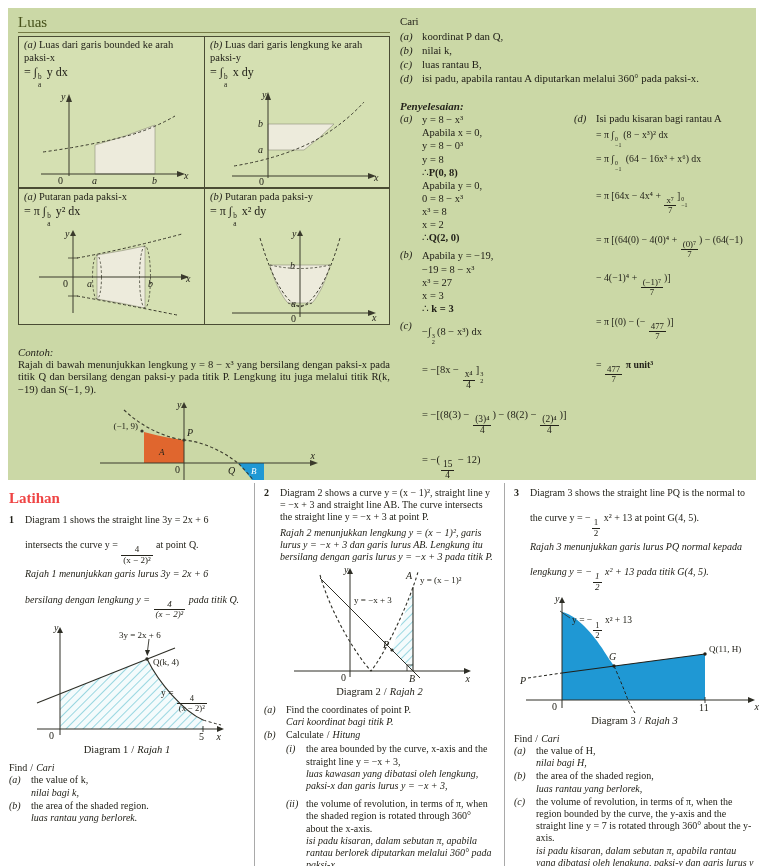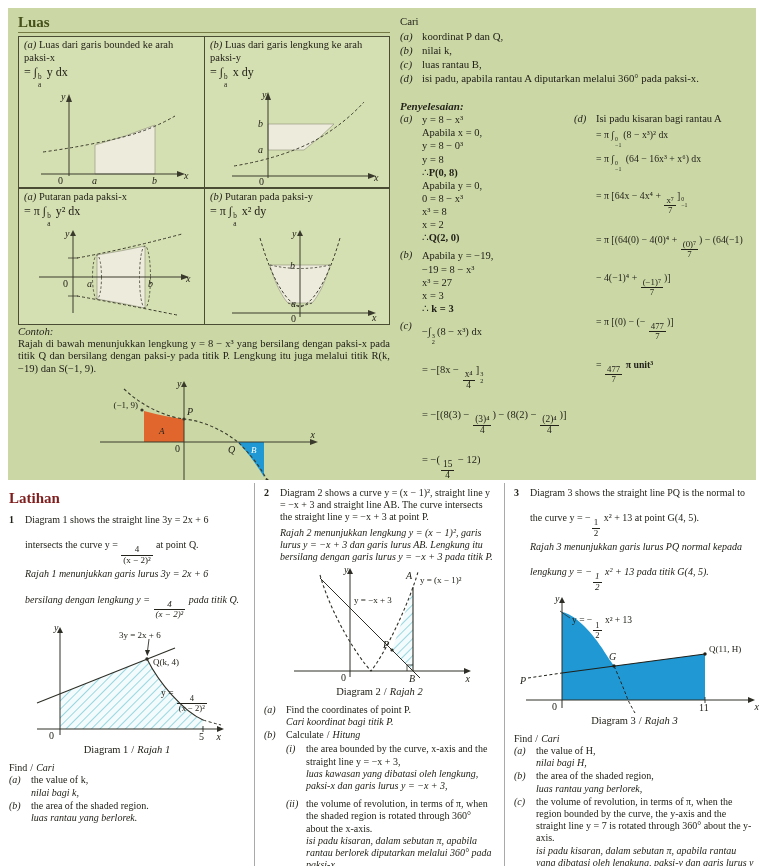--- a/index.html
+++ b/index.html
@@ -4,30 +4,30 @@
 <style>
   html,body{margin:0;padding:0;background:#ffffff;}
   body{width:764px;height:866px;font-family:"Liberation Serif",serif;color:#23221a;}
   #page{position:relative;width:764px;height:866px;overflow:hidden;background:#fff;}
 
   
   .panel{position:absolute;left:8px;top:8px;width:748px;height:472px;background:#cbd8a6;
          box-sizing:border-box;padding:4px 8px 2px 10px;display:flex;gap:10px;overflow:hidden;}
   .col-left{width:372px;flex:none;}
   .col-right{flex:1;min-width:0;padding-top:2px;}
-  .sec-head{font-weight:bold;font-size:15px;color:#46501a;border-bottom:1.5px solid #757a45;
+  .sec-head{font-weight:normal;font-size:15px;color:#46501a;border-bottom:1.5px solid #757a45;
             margin:2px 0 3px 0;padding-bottom:1px;}
   .boxrow{display:grid;grid-template-columns:1fr 1fr;border:1px solid #4a4c34;background:#d5e0b2;}
   .cell{padding:2px 5px 1px 5px;font-size:10.5px;overflow:hidden;line-height:1.2;}
   .cell+.cell{border-left:1px solid #4a4c34;}
   .ctitle{min-height:24px;}
   .isip .ctitle{min-height:12px;}
   .cformula{text-align:left;font-size:12px;margin:1px 0 0 0;}
   .cell svg{display:block;margin:0 auto;}
-  .contoh{margin-top:0;}
+  .contoh{margin-top:21px;}
   .contoh-head{font-style:italic;font-size:10.8px;}
   .contoh-text{font-size:10.6px;text-align:justify;line-height:1.22;margin-top:1px;}
 
   .cari{font-size:10.8px;line-height:1.3;}
   .cari-head{margin-bottom:1px;}
   .crow{display:flex;}
   .clabel{width:22px;flex:none;font-style:italic;}
   .ctext{flex:1;min-width:0;}
   .sol-head{display:block;font-style:italic;font-weight:bold;font-size:11px;margin:15px 0 1px 0;}
   .solcols{display:flex;gap:6px;}
@@ -48,21 +48,21 @@
   .frac>span:first-child{border-bottom:1px solid currentColor;margin-top:19px;}
   .ss{display:inline-flex;flex-direction:column;align-items:flex-start;font-size:0.6em;
       line-height:1.05;vertical-align:-0.45em;margin:0 2px 0 1px;}
 
   
   .bottom{position:absolute;left:0;top:483px;width:764px;height:383px;display:flex;background:#fff;}
   .excol{box-sizing:border-box;padding:4px 9px;font-size:10px;line-height:1.22;overflow:hidden;}
   .exc1{width:254px;flex:none;}
   .exc2{width:250px;flex:none;border-left:1px solid #a9a9a9;}
   .exc3{flex:1;border-left:1px solid #a9a9a9;}
-  .latihan-head{color:#7f1d1d;font-weight:bold;font-size:15px;margin:2px 0 7px 0;}
+  .latihan-head{color:#ef4444;font-weight:bold;font-size:15px;margin:2px 0 7px 0;}
   .prob{display:flex;gap:5px;}
   .qnum{font-weight:bold;width:11px;flex:none;}
   .ptext{flex:1;min-width:0;}
   .ptext .en{margin-bottom:3px;}
   .ms{font-style:italic;}
   .fig{position:relative;margin:4px auto 0 auto;}
   .fig svg{display:block;}
   .caption{text-align:center;font-size:10.5px;margin:1px 0 5px 0;}
   .sep{margin:0 3px;}
   .fitem{display:flex;margin-bottom:1px;}

